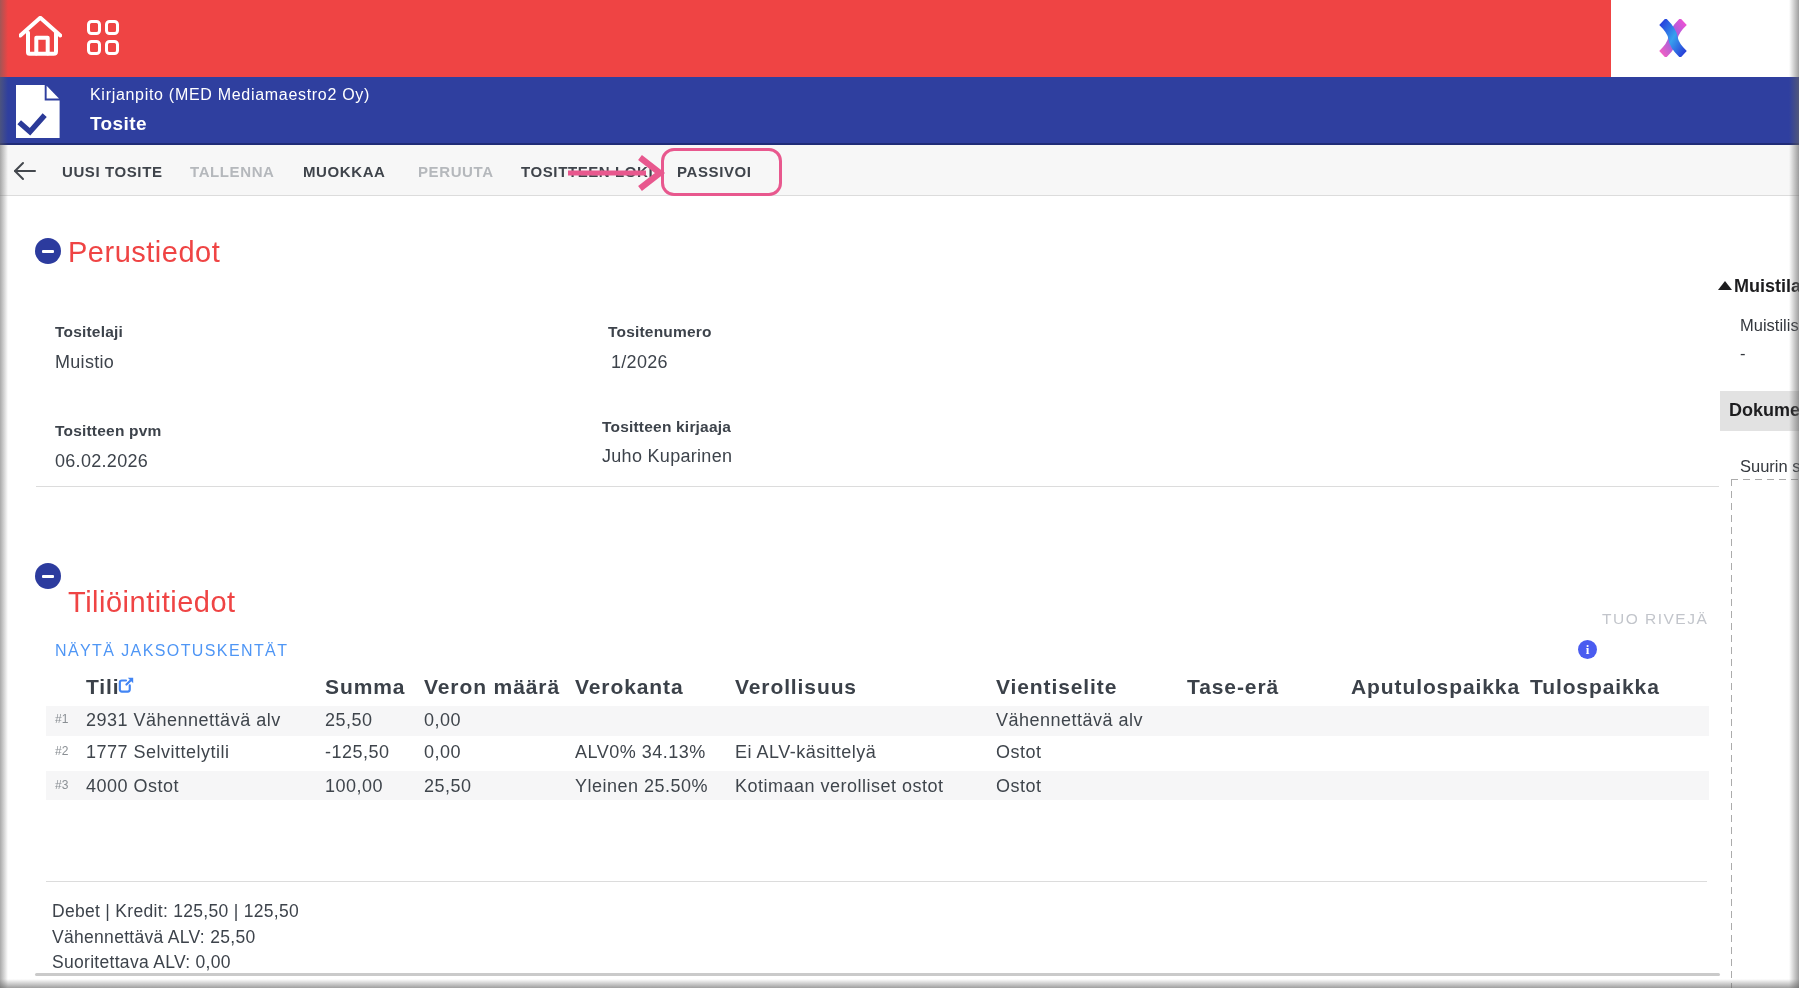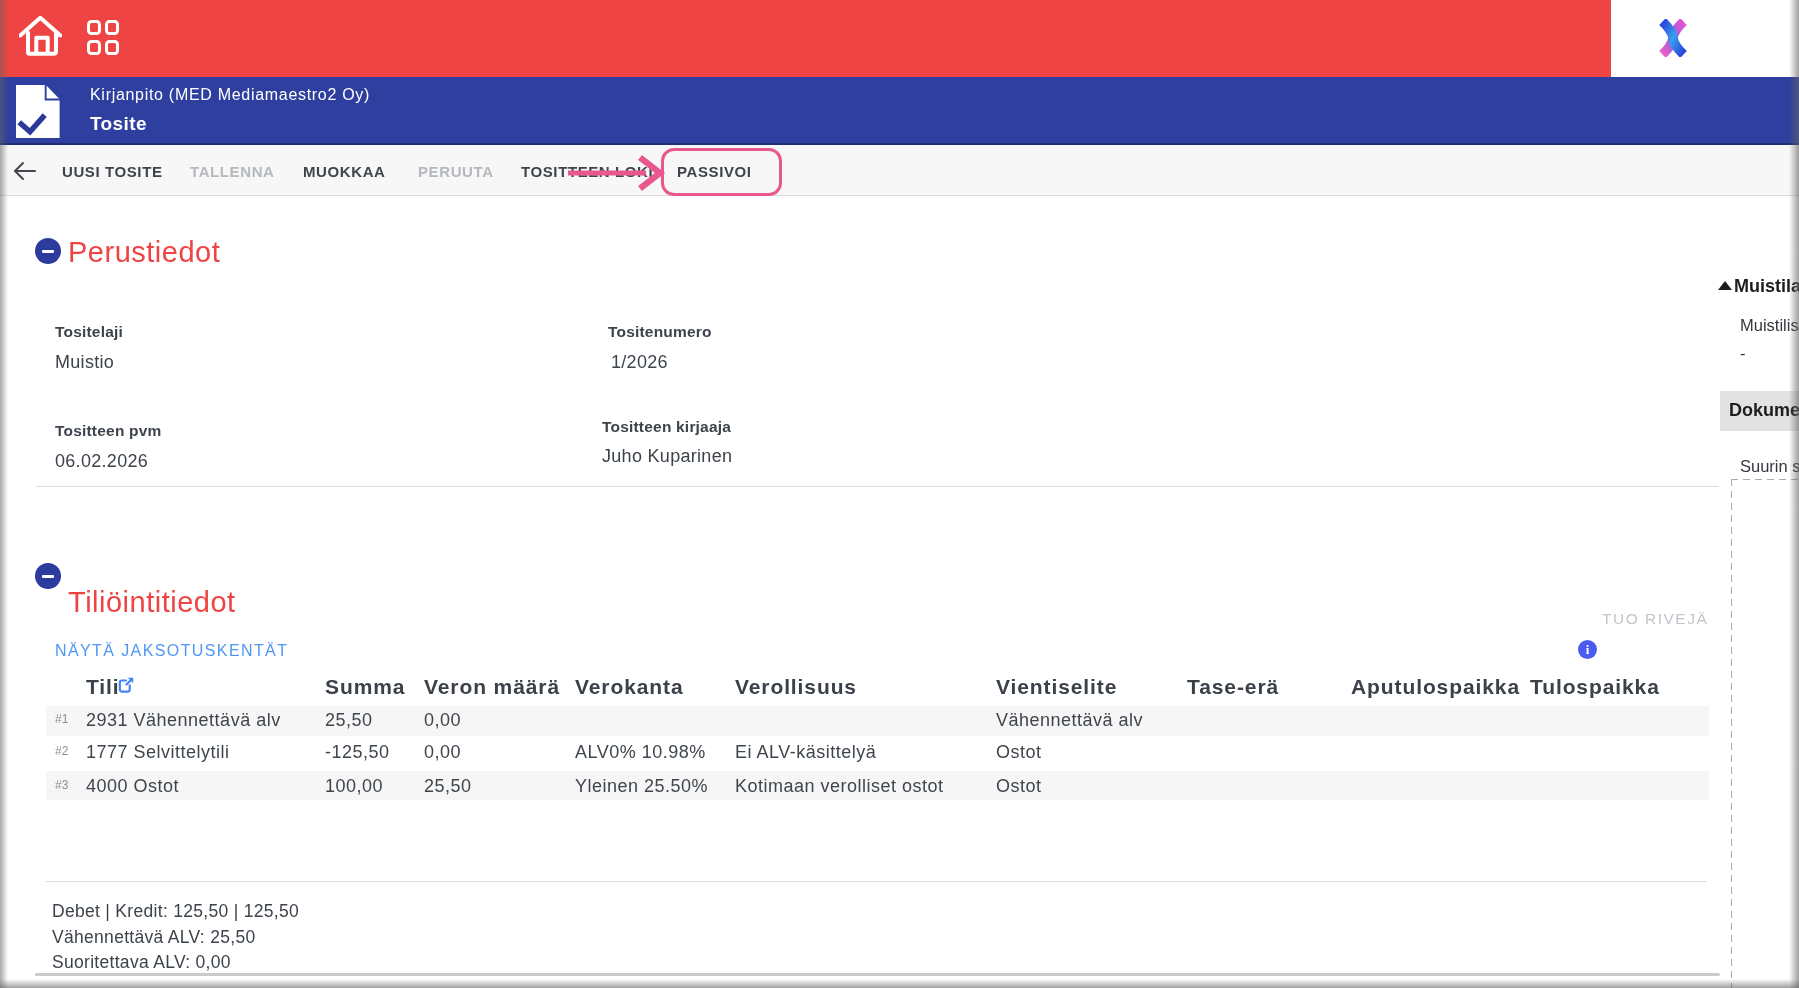--- a/index.html
+++ b/index.html
@@ -154,21 +154,21 @@
 <div class="rnum" style="left:55px;top:712px;">#1</div>
 <div class="rcell" style="left:86px;top:710px;">2931 Vähennettävä alv</div>
 <div class="rcell" style="left:325px;top:710px;">25,50</div>
 <div class="rcell" style="left:424px;top:710px;">0,00</div>
 <div class="rcell" style="left:996px;top:710px;">Vähennettävä alv</div>
 
 <div class="rnum" style="left:55px;top:744px;">#2</div>
 <div class="rcell" style="left:86px;top:742px;">1777 Selvittelytili</div>
 <div class="rcell" style="left:325px;top:742px;">-125,50</div>
 <div class="rcell" style="left:424px;top:742px;">0,00</div>
-<div class="rcell" style="left:575px;top:742px;">ALV0% 10.98%</div>
+<div class="rcell" style="left:575px;top:742px;">ALV0% 34.13%</div>
 <div class="rcell" style="left:735px;top:742px;text-align:center;">Ei ALV-käsittelyä</div>
 <div class="rcell" style="left:996px;top:742px;">Ostot</div>
 
 <div class="rnum" style="left:55px;top:778px;">#3</div>
 <div class="rcell" style="left:86px;top:776px;">4000 Ostot</div>
 <div class="rcell" style="left:325px;top:776px;">100,00</div>
 <div class="rcell" style="left:424px;top:776px;">25,50</div>
 <div class="rcell" style="left:575px;top:776px;">Yleinen 25.50%</div>
 <div class="rcell" style="left:735px;top:776px;">Kotimaan verolliset ostot</div>
 <div class="rcell" style="left:996px;top:776px;">Ostot</div>

